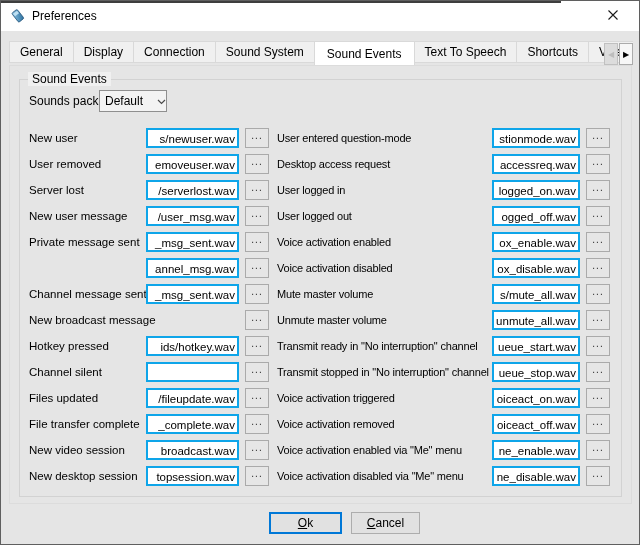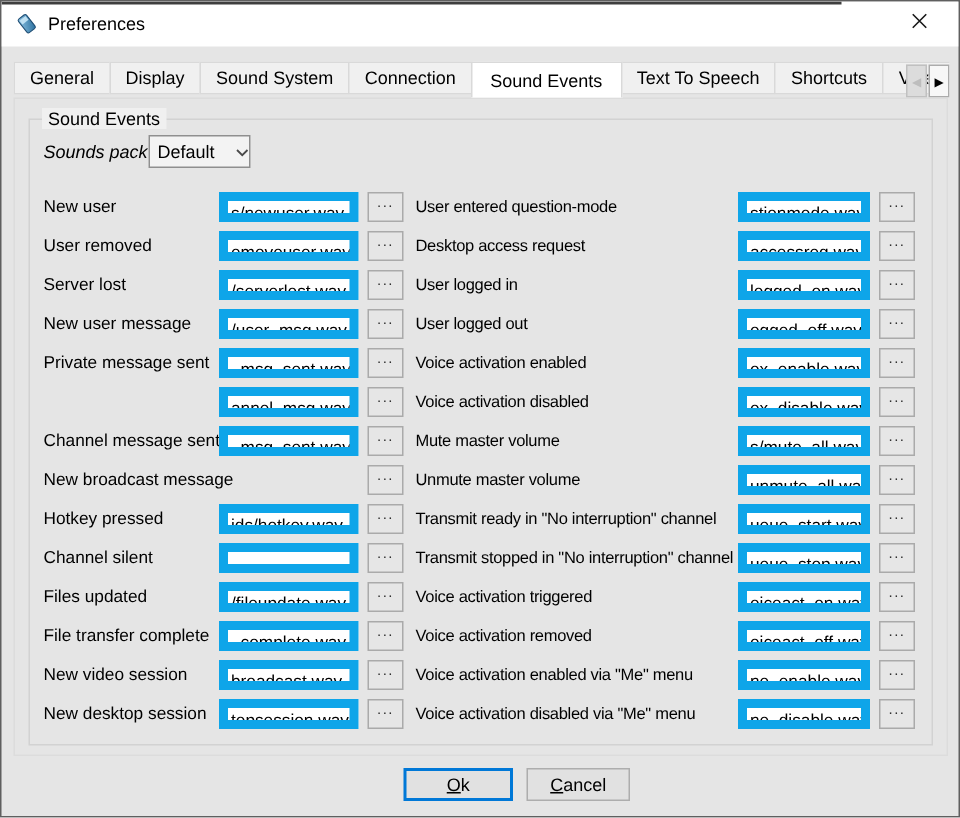--- a/index.html
+++ b/index.html
@@ -28,34 +28,34 @@
   .scroll-btn.disabled{color:#bdbdbd;background:#dcdcdc;border-color:#c0c0c0;}
   .scroll-btn.enabled{color:#000;background:#f7f7f7;margin-left:1px;}
   
   .pane{position:absolute;left:8px;top:64px;width:623px;height:439px;box-sizing:border-box;
         border:1px solid #dcdcdc;}
   
   .groupbox{position:absolute;left:18px;top:78px;width:603px;height:418px;box-sizing:border-box;
             border:1px solid #d2d2d2;}
   .legend{position:absolute;left:8px;top:-8px;background:#f0f0f0;padding:0 4px;font-size:12px;color:#000;}
   .pack-row{position:absolute;left:9px;top:10px;height:22px;display:flex;align-items:center;}
-  .pack-label{font-size:12px;width:70px;color:#000;font-style:italic;}
+  .pack-label{font-size:12px;width:70px;color:#000;}
   .combo{box-sizing:border-box;width:68px;height:22px;border:1px solid #8f8f8f;background:#f3f3f3;
          display:flex;align-items:center;justify-content:space-between;padding:0 5px;font-size:12px;color:#000;gap:14px;}
   
   .col{position:absolute;top:45px;}
   .col-left{left:9px;width:240px;}
   .col-right{left:257px;width:333px;}
   .row{position:relative;height:26px;}
   .row-label{position:absolute;left:0;top:50%;transform:translateY(-50%);white-space:nowrap;color:#000;}
   .col-left  .row-label{font-size:11.5px;}
   .col-right .row-label{font-size:11px;letter-spacing:-0.2px;}
   .field{position:absolute;right:30px;top:3px;z-index:1;box-sizing:border-box;height:20px;
-         background:#ffffff;border:6px solid #0ea5e9;font-size:11.5px;line-height:18px;
-         padding:0 2px;overflow:hidden;white-space:nowrap;color:#000;}
+         background:#ffffff;border:2px solid #0ea5e9;font-size:11.5px;line-height:18px;
+         text-align:right;padding:0 2px;overflow:hidden;white-space:nowrap;color:#000;}
   .col-left  .field{width:93px;}
   .col-right .field{width:88px;}
   .browse{position:absolute;right:0;top:3px;z-index:1;box-sizing:border-box;width:24px;height:20px;
           background:#e6e6e6;border:1px solid #aaaaaa;font-family:inherit;font-size:10px;
           letter-spacing:1px;color:#2f2f2f;display:flex;align-items:center;justify-content:center;
           padding:0 0 5px 0;}
   
   .btn{position:absolute;top:511px;height:22px;box-sizing:border-box;background:#e1e1e1;
        border:1px solid #adadad;font-family:inherit;font-size:12px;color:#000;
        display:flex;align-items:center;justify-content:center;padding:0;}
@@ -90,22 +90,22 @@
         <svg width="12" height="12" viewBox="0 0 12 12">
           <path d="M1.5 1.5 L10.5 10.5 M10.5 1.5 L1.5 10.5" stroke="#1a1a1a" stroke-width="1.1" fill="none"></path>
         </svg>
       </span>
     </div>
   </div>
 
   <div class="tabbar">
     <div class="tab">General</div>
     <div class="tab">Display</div>
+    <div class="tab">Connection</div>
     <div class="tab">Sound System</div>
-    <div class="tab">Connection</div>
     <div class="tab active">Sound Events</div>
     <div class="tab">Text To Speech</div>
     <div class="tab">Shortcuts</div>
     <div class="tab clipped">Video</div>
     <div class="tab-scroll">
       <div class="scroll-btn disabled">
         <span>◀</span>
       </div>
       <div class="scroll-btn enabled">
         <span>▶</span>

